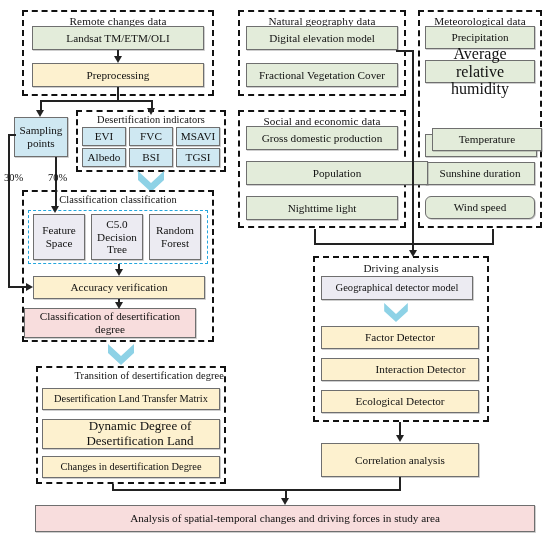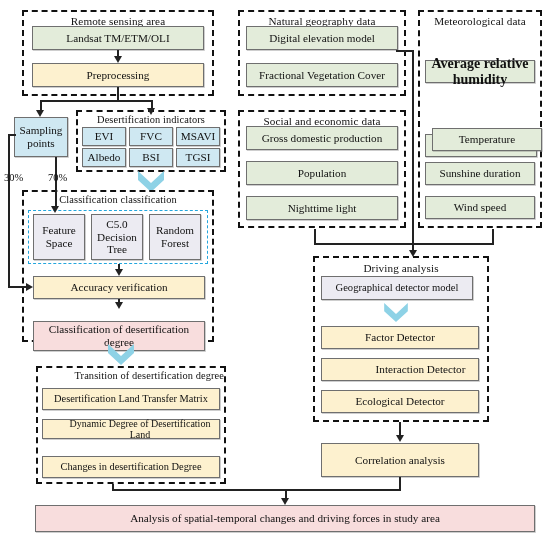--- a/index.html
+++ b/index.html
@@ -45,48 +45,49 @@
   .chev svg{display:block;}
 
   .pct{position:absolute;font-size:10.5px;color:#111;}
 </style>
 </head>
 <body>
 
 <div id="root">
 
   <div class="abs group" style="left:22px;top:10px;width:192px;height:86px;">
-    <div class="group-title" style="top:3px;">Remote sensing area</div>
+    <div class="group-title" style="top:3px;">Remote changes data</div>
   </div>
   <div class="abs box yellow" style="left:32px;top:63px;width:172px;height:24px;">Preprocessing</div>
   <div class="abs box green" style="left:32px;top:26px;width:172px;height:24px;">Landsat TM/ETM/OLI</div>
 
   <div class="ln lnv abs" style="left:117.2px;top:50px;height:7px;"></div>
   <div class="arrowdown" style="left:113.5px;top:56px;"></div>
 
   <div class="abs group" style="left:238px;top:10px;width:168px;height:86px;">
     <div class="group-title" style="top:3px;">Natural geography data</div>
   </div>
   <div class="abs box green" style="left:246px;top:26px;width:152px;height:24px;">Digital elevation model</div>
   <div class="abs box green" style="left:246px;top:63px;width:152px;height:24px;">Fractional Vegetation Cover</div>
 
   <div class="abs group" style="left:418px;top:10px;width:124px;height:218px;">
     <div class="group-title" style="top:3px;">Meteorological data</div>
   </div>
-  <div class="abs box green" style="left:425px;top:60px;width:110px;height:23px;font-size:14px;font-weight:bold;">Average relative humidity</div>
+  <div class="abs box green" style="left:425px;top:26px;width:110px;height:23px;">Precipitation</div>
+  <div class="abs box green" style="left:425px;top:60px;width:110px;height:23px;font-size:16px;">Average relative humidity</div>
   <div class="abs box green" style="left:425px;top:94px;width:112px;height:23px;margin-top:40px;">Evaporation</div>
   <div class="abs box green" style="left:425px;top:128px;width:110px;height:23px;margin-left:7px;">Temperature</div>
   <div class="abs box green" style="left:425px;top:162px;width:110px;height:23px;">Sunshine duration</div>
-  <div class="abs box green" style="left:425px;top:196px;width:110px;height:23px;">Wind speed</div>
+  <div class="abs box green" style="left:425px;top:196px;width:110px;height:23px;border-radius:6px;">Wind speed</div>
 
   <div class="abs group" style="left:238px;top:110px;width:168px;height:118px;">
     <div class="group-title" style="top:3px;">Social and economic data</div>
   </div>
   <div class="abs box green" style="left:246px;top:126px;width:152px;height:24px;">Gross domestic production</div>
-  <div class="abs box green" style="left:246px;top:161px;width:152px;height:24px;">Population</div>
+  <div class="abs box green" style="left:246px;top:161px;width:182px;height:24px;">Population</div>
   <div class="abs box green" style="left:246px;top:196px;width:152px;height:24px;">Nighttime light</div>
 
   <div class="abs box blue" style="left:14px;top:117px;width:54px;height:40px;flex-direction:column;">Sampling points</div>
 
   <div class="abs group" style="left:76px;top:110px;width:150px;height:62px;">
     <div class="group-title" style="top:2px;font-size:10.4px;">Desertification indicators</div>
   </div>
   <div class="abs box blue" style="left:82px;top:127px;width:44px;height:19px;">EVI</div>
   <div class="abs box blue" style="left:129px;top:127px;width:44px;height:19px;">FVC</div>
   <div class="abs box blue" style="left:176px;top:127px;width:44px;height:19px;">MSAVI</div>
@@ -102,39 +103,39 @@
 
   <div class="abs group" style="left:22px;top:190px;width:192px;height:152px;">
     <div class="group-title" style="top:2px;font-size:10.4px;">Classification classification</div>
   </div>
   <div class="abs group-blue" style="left:28px;top:210px;width:180px;height:54px;"></div>
   <div class="abs box lav" style="left:33px;top:214px;width:52px;height:46px;flex-direction:column;">Feature Space</div>
   <div class="abs box lav" style="left:91px;top:214px;width:52px;height:46px;flex-direction:column;">C5.0 Decision Tree</div>
   <div class="abs box lav" style="left:149px;top:214px;width:52px;height:46px;flex-direction:column;">Random Forest</div>
 
   <div class="abs box yellow" style="left:33px;top:276px;width:172px;height:23px;">Accuracy verification</div>
-  <div class="abs box pink" style="left:33px;top:308px;width:172px;height:30px;margin-top:13px;">Classification of desertification degree</div>
+  <div class="abs box pink" style="left:24px;top:308px;width:172px;height:30px;">Classification of desertification degree</div>
 
   <div class="ln lnv abs" style="left:118.2px;top:264px;height:6px;"></div>
   <div class="arrowdown" style="left:114.5px;top:269px;"></div>
 
   <div class="ln lnv abs" style="left:118.2px;top:299px;height:4px;"></div>
   <div class="arrowdown" style="left:114.5px;top:302px;"></div>
 
   <div class="chev" style="left:108px;top:344px;">
     <svg width="26" height="22" viewBox="0 0 26 22">
       <polygon points="0,0 13,12 26,0 26,9 13,21 0,9" fill="#8ed2e6"></polygon>
     </svg>
   </div>
 
   <div class="abs group" style="left:36px;top:366px;width:190px;height:118px;">
     <div class="group-title" style="top:2px;font-size:10.4px;text-align:right;">Transition of desertification degree</div>
   </div>
   <div class="abs box yellow" style="left:42px;top:388px;width:178px;height:22px;font-size:10.4px;">Desertification Land Transfer Matrix</div>
-  <div class="abs box yellow" style="left:42px;top:419px;width:178px;height:20px;font-size:10px;padding-left:21px;">Dynamic Degree of Desertification Land</div>
+  <div class="abs box yellow" style="left:42px;top:419px;width:178px;height:30px;font-size:13px;padding-left:21px;">Dynamic Degree of Desertification Land</div>
   <div class="abs box yellow" style="left:42px;top:456px;width:178px;height:22px;font-size:10.4px;">Changes in desertification Degree</div>
 
   <div class="abs group" style="left:313px;top:256px;width:176px;height:166px;">
     <div class="group-title" style="top:4px;">Driving analysis</div>
   </div>
   <div class="abs box lav" style="left:321px;top:276px;width:152px;height:24px;font-size:10.6px;">Geographical detector model</div>
   <div class="chev" style="left:384px;top:303px;">
     <svg width="24" height="20" viewBox="0 0 26 22">
       <polygon points="0,0 13,12 26,0 26,9 13,21 0,9" fill="#8ed2e6"></polygon>
     </svg>

